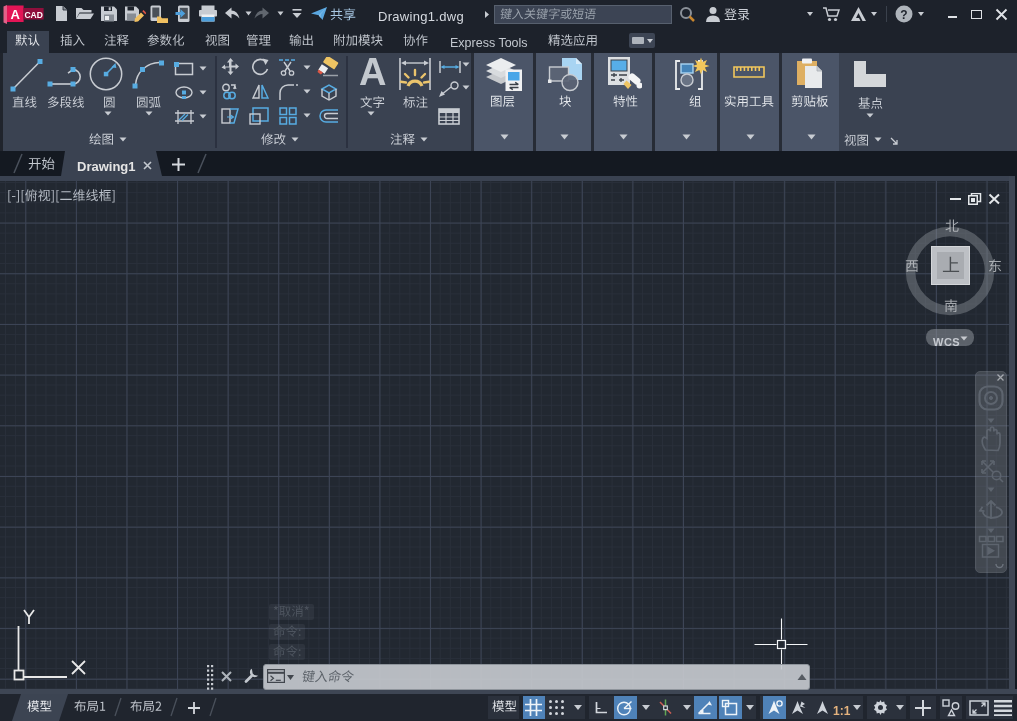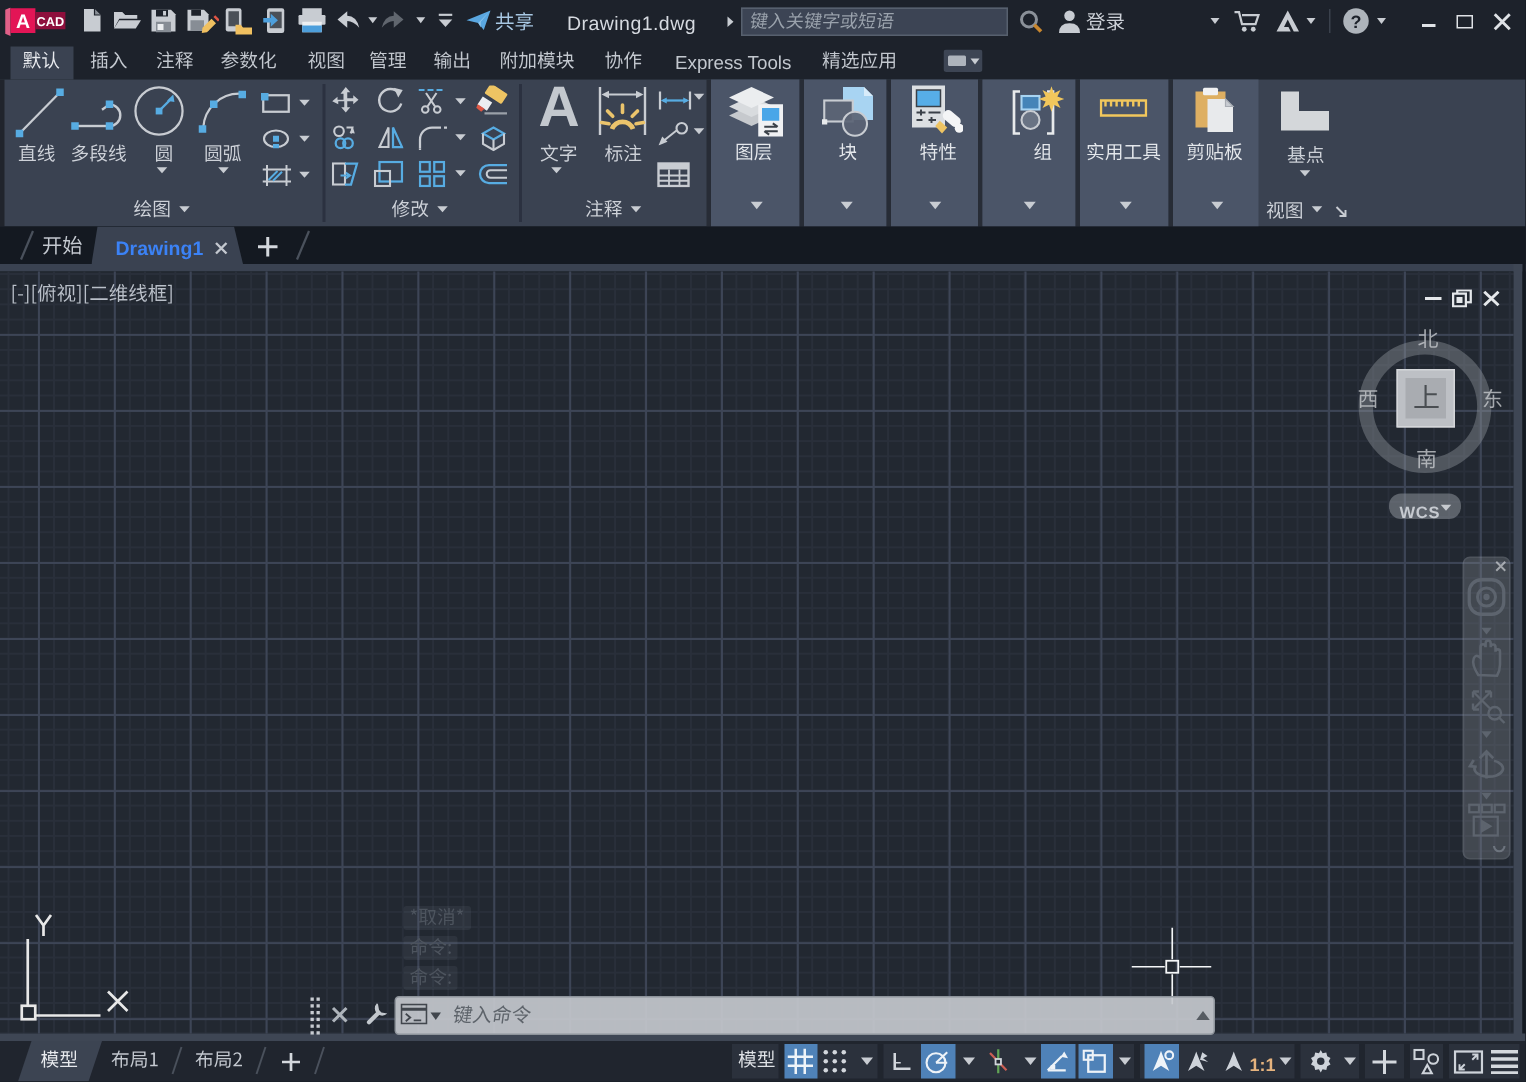--- a/index.html
+++ b/index.html
@@ -735,21 +735,21 @@
     <svg width="27" height="15" viewBox="0 0 27 15" fill="#c3c8cf">
       <path transform="translate(0.0,11.6) scale(0.0135)" d="M89 -775H918V-703H89ZM52 -418H949V-346H52ZM649 -737H726V81H649ZM293 -738H369V-461Q369 -388 361 -314Q353 -240 327 -170Q302 -99 251 -35Q200 30 114 84Q107 74 97 64Q87 54 75 44Q64 34 54 28Q135 -22 183 -80Q231 -138 254 -201Q278 -264 285 -330Q293 -396 293 -461Z"></path>
       <path transform="translate(13.5,11.6) scale(0.0135)" d="M508 -31H869V36H508ZM462 -327H905V78H833V-259H531V80H462ZM740 -666 800 -695Q834 -651 867 -601Q900 -551 927 -502Q954 -453 969 -414L905 -381Q891 -420 864 -470Q838 -520 806 -571Q773 -623 740 -666ZM429 -407Q428 -415 423 -428Q419 -442 414 -456Q408 -470 404 -480Q418 -483 434 -500Q450 -517 468 -544Q478 -557 497 -587Q516 -617 539 -658Q562 -699 585 -746Q609 -793 627 -841L705 -819Q674 -750 637 -684Q600 -617 561 -558Q522 -498 483 -450V-448Q483 -448 475 -444Q467 -440 456 -434Q446 -428 437 -421Q429 -414 429 -407ZM429 -407 428 -468 474 -494 898 -521Q900 -505 905 -486Q909 -467 913 -455Q791 -445 708 -439Q626 -433 574 -428Q523 -424 495 -420Q466 -417 452 -414Q438 -410 429 -407ZM65 -292Q81 -342 98 -409Q115 -476 131 -550Q146 -624 158 -698Q171 -771 178 -836L248 -831Q240 -764 226 -688Q212 -613 196 -537Q181 -461 163 -392Q146 -324 129 -269ZM43 -635H340V-565H43ZM320 -635H333L345 -637L389 -630Q376 -436 339 -298Q301 -160 238 -68Q175 23 86 78Q78 65 65 47Q52 29 40 19Q121 -25 179 -110Q238 -195 274 -322Q309 -449 320 -620ZM65 -292 106 -345Q149 -317 193 -284Q237 -251 278 -215Q319 -180 354 -146Q388 -112 410 -82L364 -21Q342 -51 308 -86Q275 -122 234 -158Q194 -195 150 -229Q107 -263 65 -292Z"></path>
     </svg>
   </span>
 <div class="abs" style="left:61px;top:151px;z-index:2">
     <svg width="101" height="25" style="">
       <path d="M4 0 H95 L101 25 H0 Z" fill="#3a4251"></path>
     </svg>
   </div>
-<div class="abs" style="left:77px;top:157px;z-index:3"><span style="color:#3b82f6;font-size:13px;font-weight:bold">Drawing1</span></div>
+<div class="abs" style="left:77px;top:157px;z-index:3"><span style="color:#e5e5e5;font-size:13px;font-weight:bold">Drawing1</span></div>
 <div class="abs" style="left:142px;top:160px;z-index:3">
     <svg width="11" height="11" style="">
       <path d="M2 2 L9 9 M9 2 L2 9" stroke="#c3c8cf" stroke-width="1.6"></path>
     </svg>
   </div>
 <div class="abs" style="left:171px;top:157px;z-index:3">
     <svg width="15" height="15" style="">
       <path d="M7.5 1 V14 M1 7.5 H14" stroke="#d4d8dd" stroke-width="2"></path>
     </svg>
   </div>

